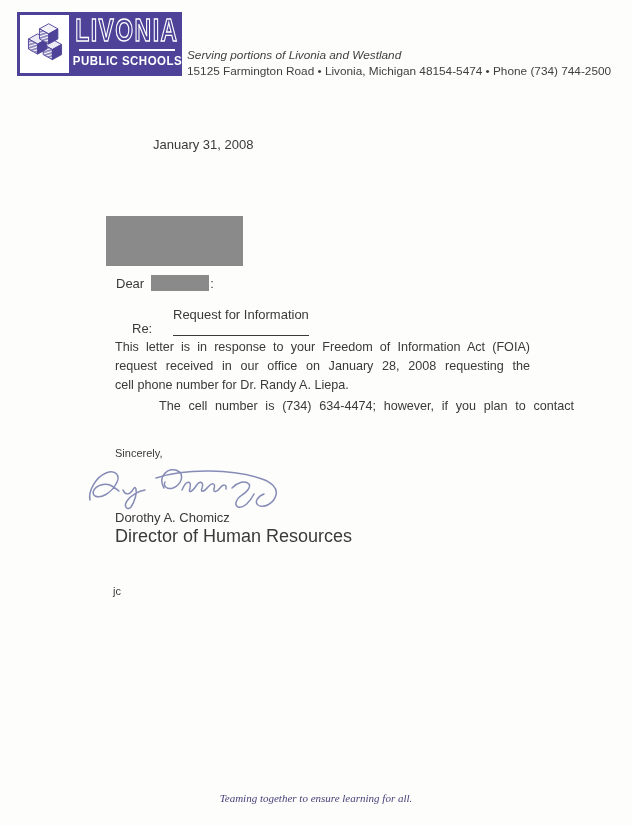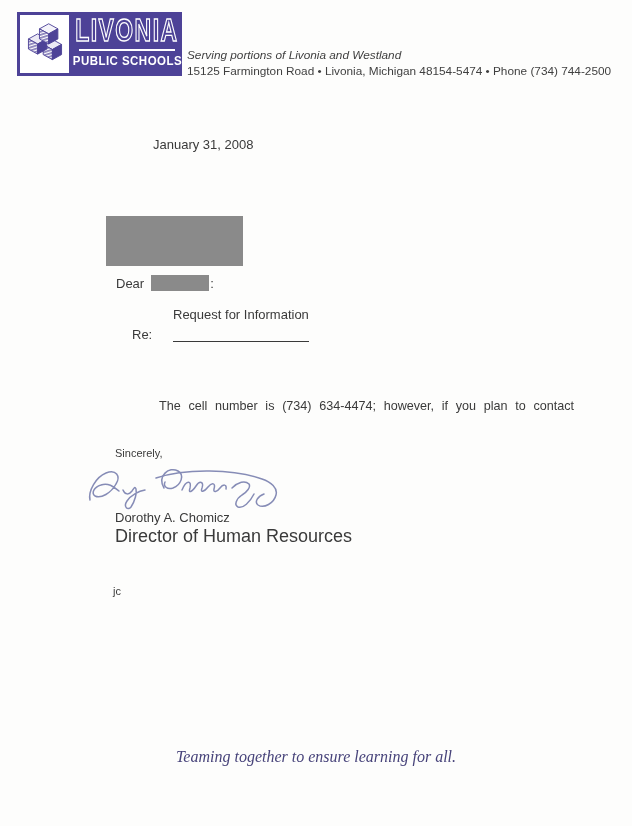--- a/index.html
+++ b/index.html
@@ -42,37 +42,37 @@
   .tagline-block{position:absolute;left:187px;top:48px;line-height:15px;color:#3f3f3f;}
   .tagline{font-style:italic;font-size:11.8px;}
   .address{font-size:11.8px;margin-top:1px;}
   
   .date{position:absolute;left:117px;top:137px;font-size:13px;margin-left:36px;}
   .addr-redaction{position:absolute;left:106px;top:216px;width:137px;height:50px;background:var(--gray);}
   .salutation{position:absolute;left:116px;top:275px;font-size:13px;}
   .inline-redaction{display:inline-block;width:58px;height:16px;background:var(--gray);vertical-align:-3px;margin:0 1px 0 7px;}
   .re-line{position:absolute;left:132px;top:307px;font-size:13px;display:flex;align-items:flex-end;}
   .re-label{width:41px;}
-  .re-subject{border-bottom:1.2px solid #3a3a3a;padding-bottom:19px;}
+  .re-subject{border-bottom:1.2px solid #3a3a3a;padding-bottom:13px;}
   .para{position:absolute;left:115px;width:415px;font-size:12.6px;line-height:19px;}
   .para-1{top:338px;}
   .para-2{top:397px;margin-left:44px;}
   .pline{text-align:justify;text-align-last:justify;white-space:normal;}
   .pline.last{text-align-last:left;}
   .closing{position:absolute;left:115px;top:447px;font-size:11px;}
   .signature{position:absolute;left:86px;top:464px;}
   .signer-name{position:absolute;left:115px;top:510px;font-size:13px;}
   .signer-title{position:absolute;left:115px;top:526px;font-size:18px;}
   .initials{position:absolute;left:113px;top:585px;font-size:11px;}
   
   .motto{
-    position:absolute;left:0;top:748px;width:632px;
+    position:absolute;left:0;top:792px;width:632px;
     text-align:center;
     font-family:"Liberation Serif",serif;font-style:italic;
-    font-size:16px;color:#47437a;
+    font-size:11px;color:#47437a;
   }
 </style>
 </head>
 <body>
 
 <div class="page" style="--purple:#4d4297;--gray:#8a8a8a;">
 
   <div class="letterhead">
     <div class="logo">
       <div class="cube-box">
@@ -119,20 +119,25 @@
 
   <div class="addr-redaction"></div>
 
   <div class="salutation"><span>Dear</span><span class="inline-redaction"></span><span>:</span></div>
 
   <div class="re-line">
     <span class="re-label">Re:</span>
     <span class="re-subject">Request for Information</span>
   </div>
 
+  <div class="para para-1">
+    <div class="pline">This letter is in response to your Freedom of Information Act (FOIA)</div>
+    <div class="pline">request received in our office on January 28, 2008 requesting the</div>
+    <div class="pline last">cell phone number for Dr. Randy A. Liepa.</div>
+  </div>
 
   <div class="para para-2">
     <div class="pline">The cell number is (734) 634-4474; however, if you plan to contact</div>
   </div>
 
   <div class="closing">Sincerely,</div>
 
   <svg class="signature" width="212" height="50" viewBox="0 0 212 50">
     <g fill="none" stroke="#868cb6" stroke-width="1.5" stroke-linecap="round">
       <path d="M4,36 C2,27 10,13 20,9 C30,5 35,12 30,20 C25,29 15,35 9,32 C5,29 8,23 15,21 C23,18 29,24 33,27"></path>

